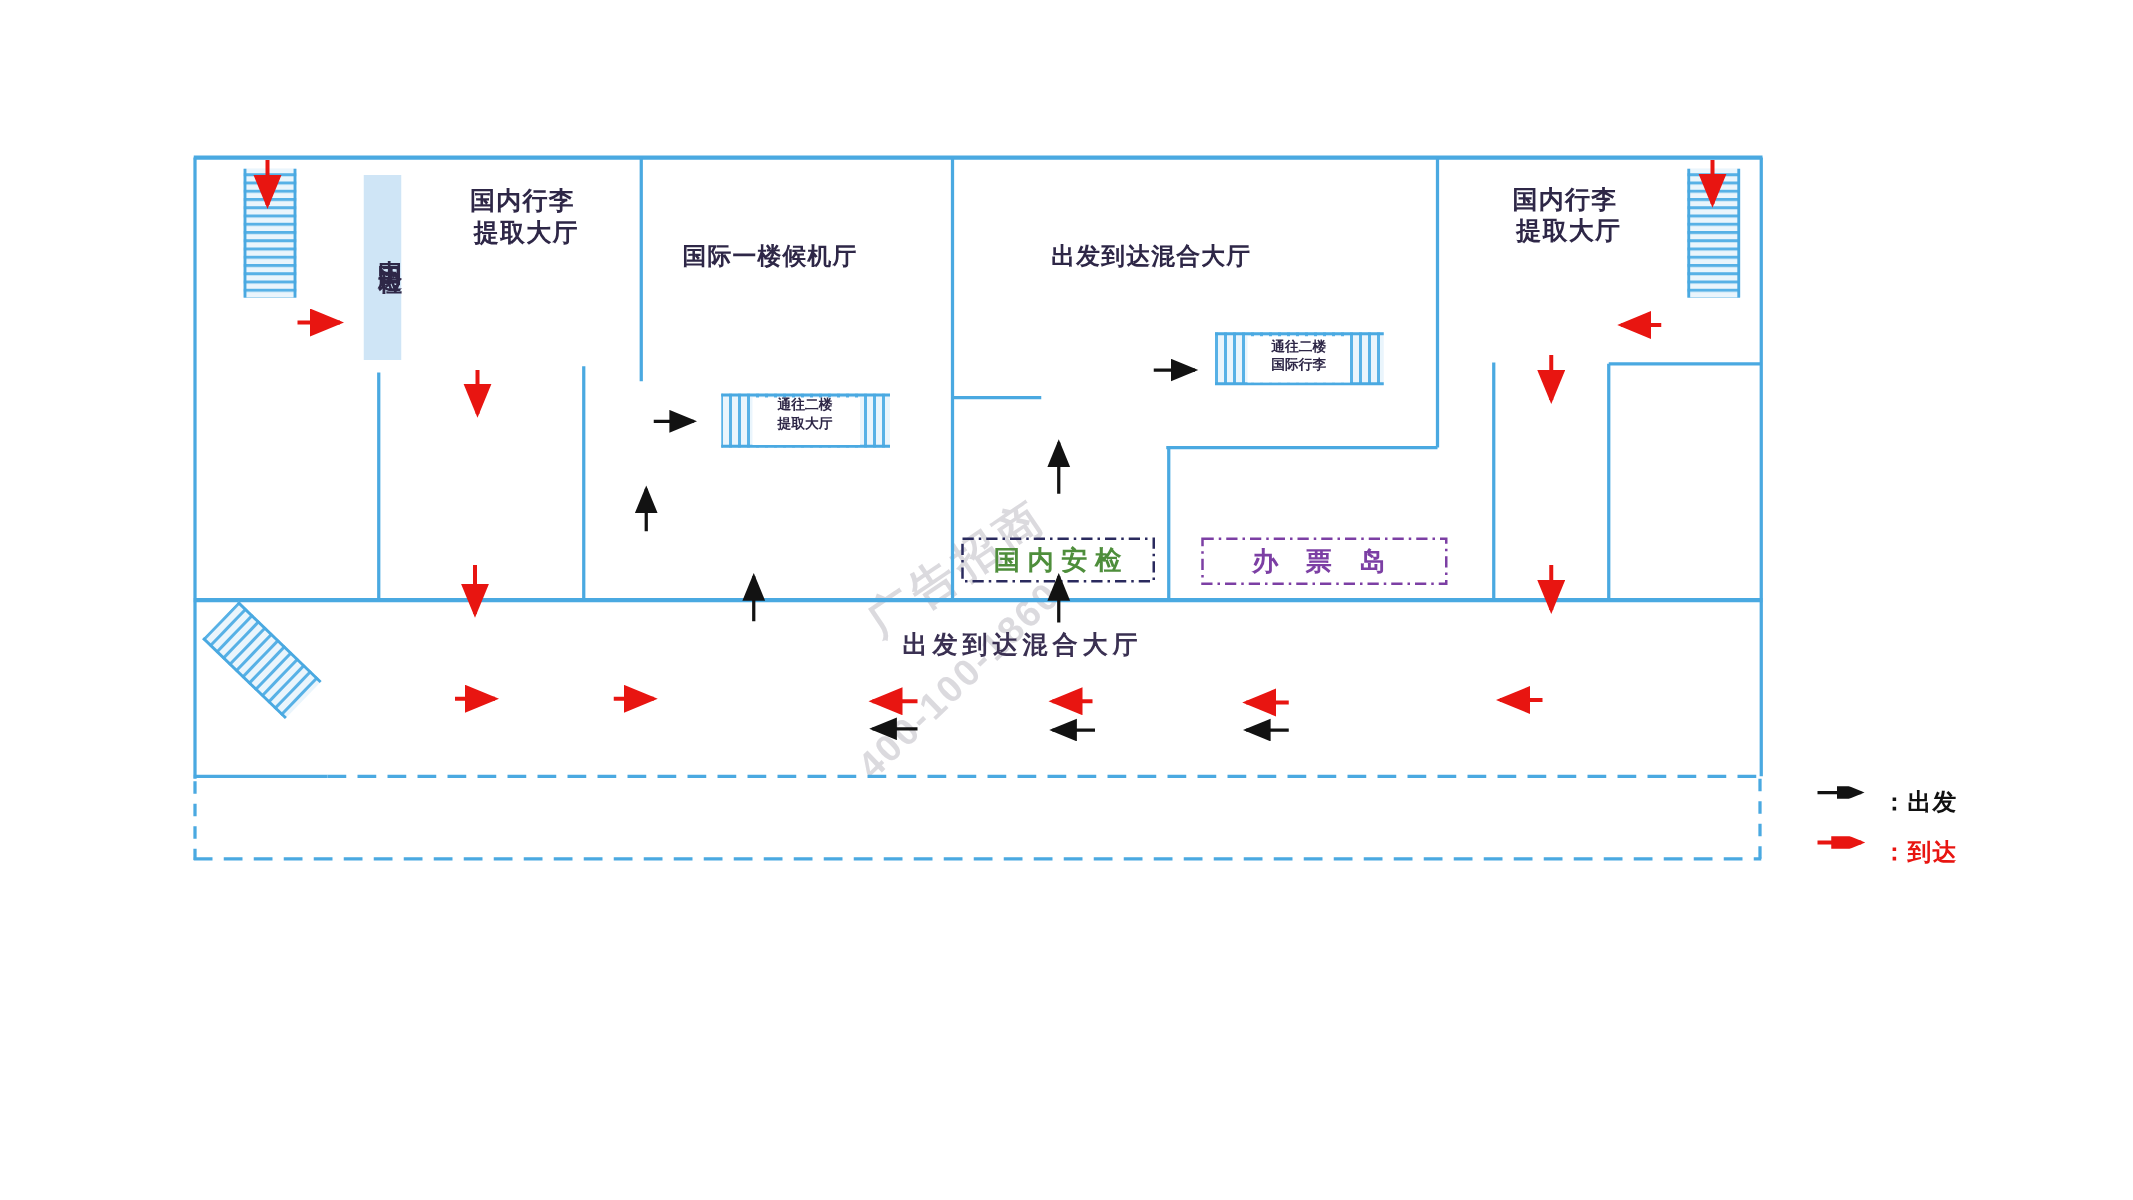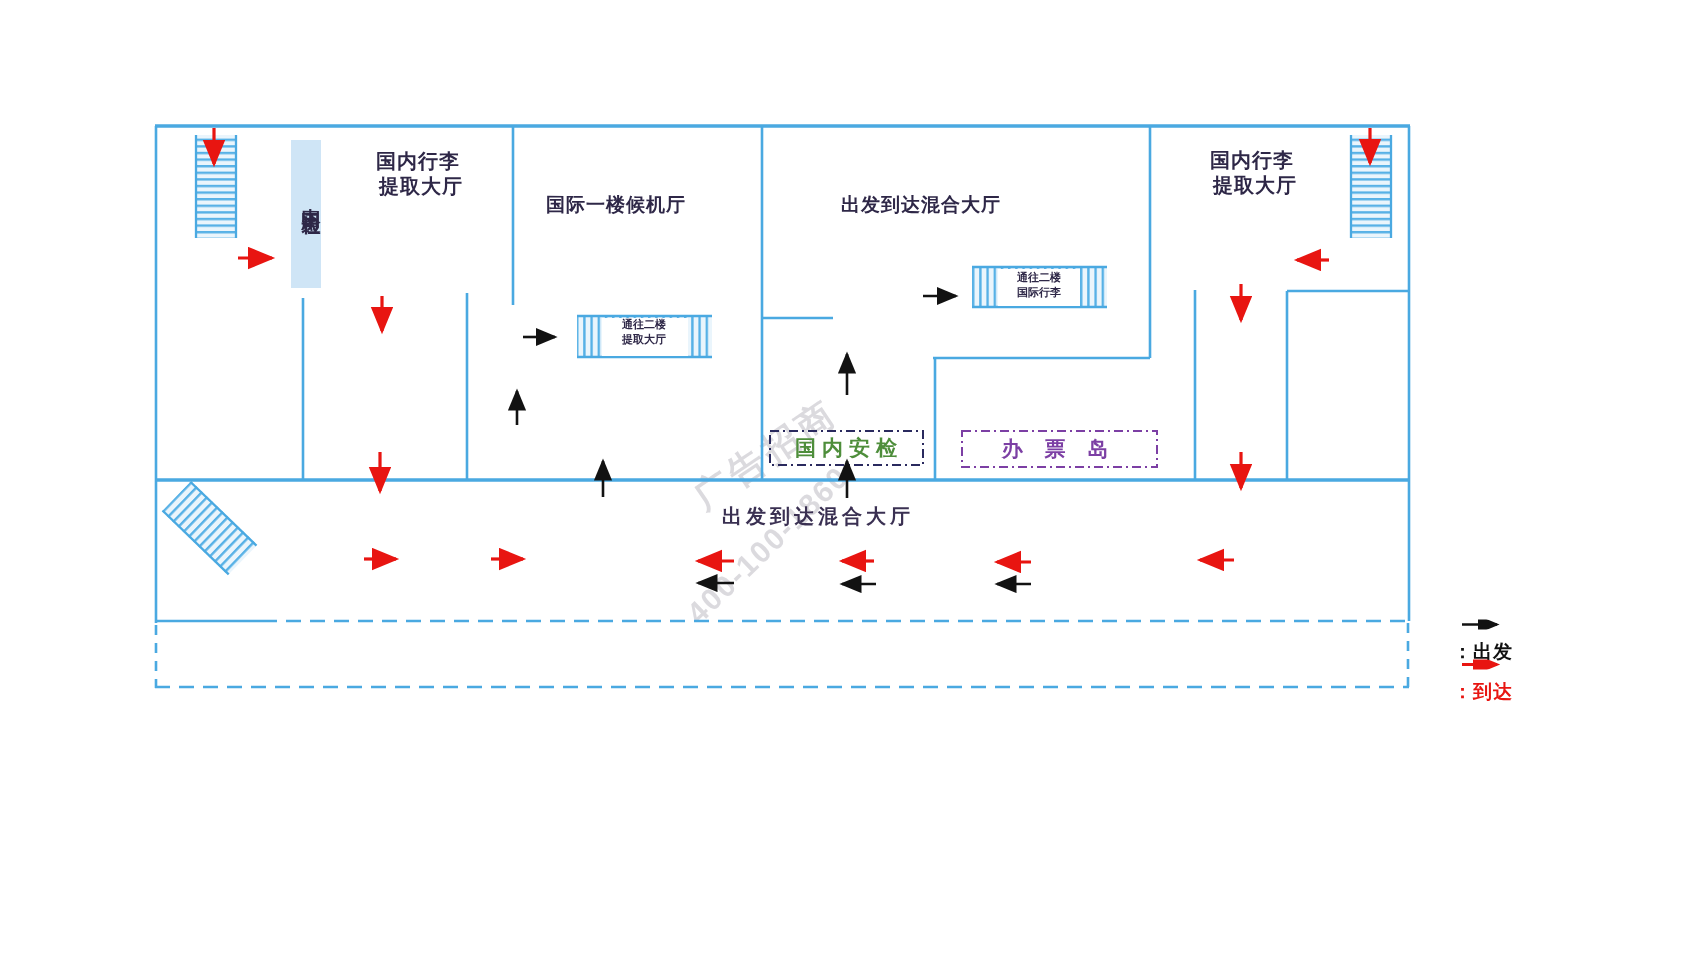--- a/index.html
+++ b/index.html
@@ -29,21 +29,21 @@
   .lblwhite{fill:#fff;}
   .lbl{position:absolute;transform:translate(-50%,-50%);white-space:nowrap;
        color:var(--label-dark);font-weight:bold;}
   .hall{font-size:19px;letter-spacing:1px;}
   .bag{font-size:20px;letter-spacing:1px;}
   .stairs-lbl{font-size:11px;letter-spacing:0;}
   .vert{writing-mode:vertical-lr;text-orientation:upright;font-size:19px;letter-spacing:3px;}
   .sec-txt{font-size:21px;letter-spacing:6px;color:var(--security-green);}
   .tix-txt{font-size:21px;letter-spacing:8px;color:var(--ticket-purple);text-align:right;}
   .mix-txt{font-size:20px;letter-spacing:4px;color:var(--mixed-hall-text);margin-left:48px;}
-  .legend-row{position:absolute;display:flex;align-items:center;gap:9px;transform:translateY(-50%);flex-direction:column;}
+  .legend-row{position:absolute;display:flex;align-items:flex-start;gap:9px;transform:translateY(-50%);}
   .legend-txt{font-size:19px;font-weight:bold;letter-spacing:1px;}
   .legend-dep{color:#111;}
   .legend-arr{color:var(--arrow-red);}
   .wm{position:absolute;color:var(--watermark-gray);opacity:.5;font-weight:bold;white-space:nowrap;}
   .wm1{font-size:36px;letter-spacing:5px;transform:translate(-50%,-50%) rotate(-34deg);}
   .wm2{font-size:30px;letter-spacing:2px;transform:translate(-50%,-50%) rotate(-44deg);}
 </style>
 </head>
 <body>
 

